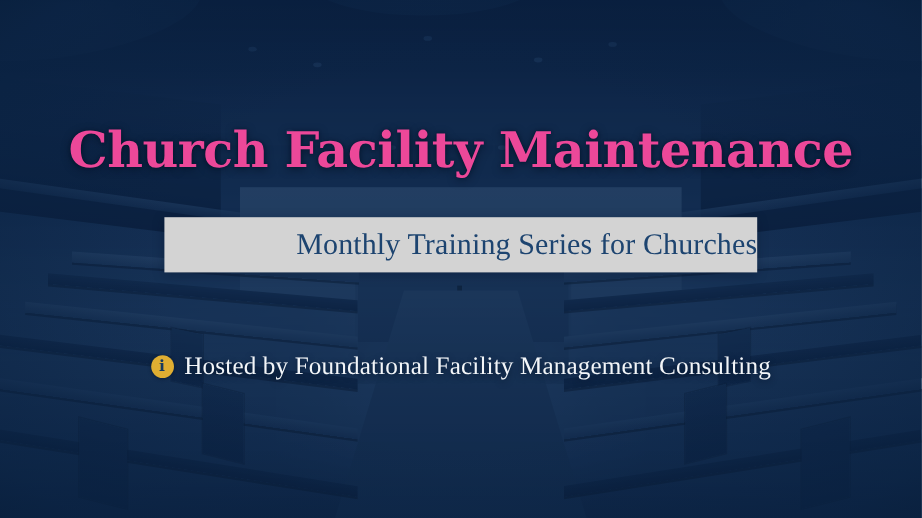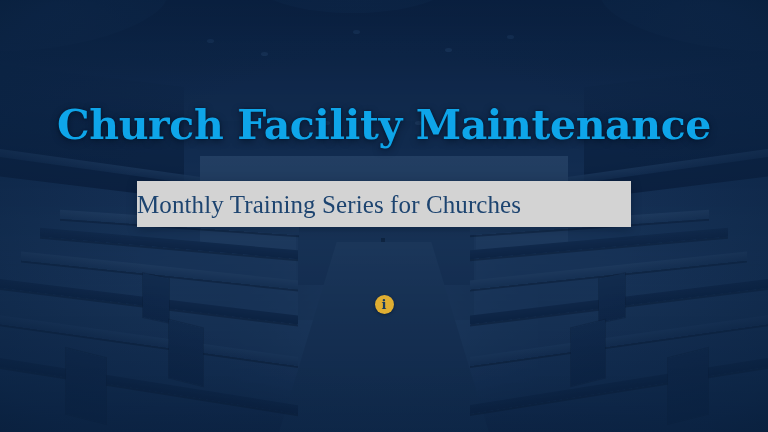--- a/index.html
+++ b/index.html
@@ -190,34 +190,34 @@
     margin: 0;
     position: absolute;
     top: 104px;
     left: 0; right: 0;
     text-align: center;
     font-family: "DejaVu Serif", "Liberation Serif", serif;
     font-weight: 700;
     font-size: 41px;
     line-height: 1.05;
     letter-spacing: -0.4px;
-    color: #0ea5e9;
+    color: #ec4899;
     text-shadow: 0 2px 7px rgba(3,16,34,.70), 0 0 2px rgba(3,16,34,.5);
   }
   .subtitle-wrap {
     position: absolute;
     top: 181px;
     left: 137px;
     width: 494px;
     height: 46px;
     background: #d3d3d3;
     box-shadow: 0 2px 9px rgba(4,18,38,.35);
     display: flex;
     align-items: center;
-    justify-content: flex-start;
+    justify-content: flex-end;
   }
   .subtitle {
     font-family: "Liberation Serif", serif;
     font-size: 25px;
     line-height: 1;
     color: #1d4470;
     letter-spacing: .1px;
     white-space: nowrap;
   }
   .tagline {
@@ -335,16 +335,17 @@
 
     <h1 class="title">Church Facility Maintenance</h1>
 
     <div class="subtitle-wrap">
       <span class="subtitle">Monthly Training Series for Churches</span>
     </div>
 
 
     <div class="hostline">
       <span class="info-icon">i</span>
+      <span class="host-text">Hosted by Foundational Facility Management Consulting</span>
     </div>
 
   </div>
 </div>
 
 </body></html>

